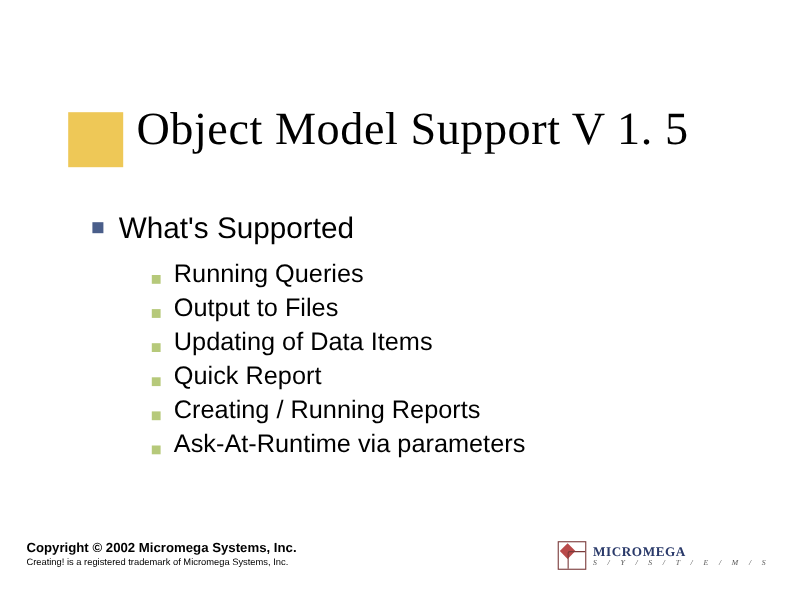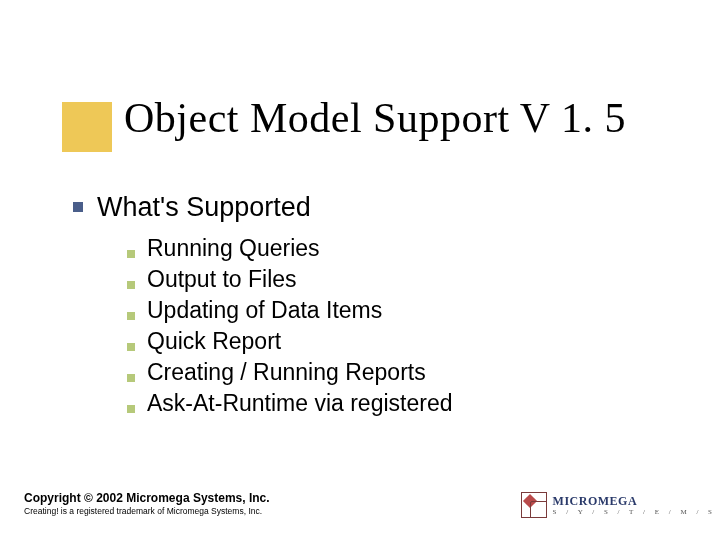--- a/index.html
+++ b/index.html
@@ -31,21 +31,21 @@
     position: absolute;
     left: 100px;
     top: 94px;
     font-family: "Times New Roman", Times, serif;
     font-size: 42px;
     font-weight: normal;
     letter-spacing: 0.5px;
   }
   .body {
     position: absolute;
-    left: 49px;
+    left: 60px;
     top: 192px;
     width: 600px;
   }
   .lvl1 {
     display: flex;
     align-items: flex-start;
     gap: 14px;
     margin-bottom: 12px;
   }
   .lvl1 .bullet {
@@ -88,21 +88,21 @@
     font-size: 12px;
     font-weight: bold;
   }
   .footer .c2 {
     font-family: Arial, sans-serif;
     font-size: 8.5px;
     margin-top: 1px;
   }
   .logo {
     position: absolute;
-    right: 28px;
+    right: 44px;
     bottom: 22px;
     display: flex;
     align-items: center;
     gap: 6px;
   }
   .logo-mark {
     width: 24px;
     height: 24px;
     border: 1px solid #7a3a3a;
     position: relative;
@@ -139,20 +139,21 @@
     font-weight: bold;
     color: #2a3a6a;
     letter-spacing: 0.5px;
   }
   .logo-text .small {
     font-family: "Times New Roman", serif;
     font-size: 7px;
     letter-spacing: 4px;
     color: #555;
     margin-top: 2px;
+    font-style: italic;
   }
 </style>
 </head>
 <body>
 
 <div class="slide">
 
   <div class="accent-box"></div>
 
   <div class="title">Object Model Support V 1. 5</div>
@@ -179,21 +180,21 @@
       <div class="lvl2">
         <div class="bullet"></div>
         <div class="text">Quick Report</div>
       </div>
       <div class="lvl2">
         <div class="bullet"></div>
         <div class="text">Creating / Running Reports</div>
       </div>
       <div class="lvl2">
         <div class="bullet"></div>
-        <div class="text">Ask-At-Runtime via registered</div>
+        <div class="text">Ask-At-Runtime via parameters</div>
       </div>
     </div>
   </div>
 
   <div class="footer">
     <div class="c1">Copyright © 2002 Micromega Systems, Inc.</div>
     <div class="c2">Creating! is a registered trademark of Micromega Systems, Inc.</div>
   </div>
 
   <div class="logo">

